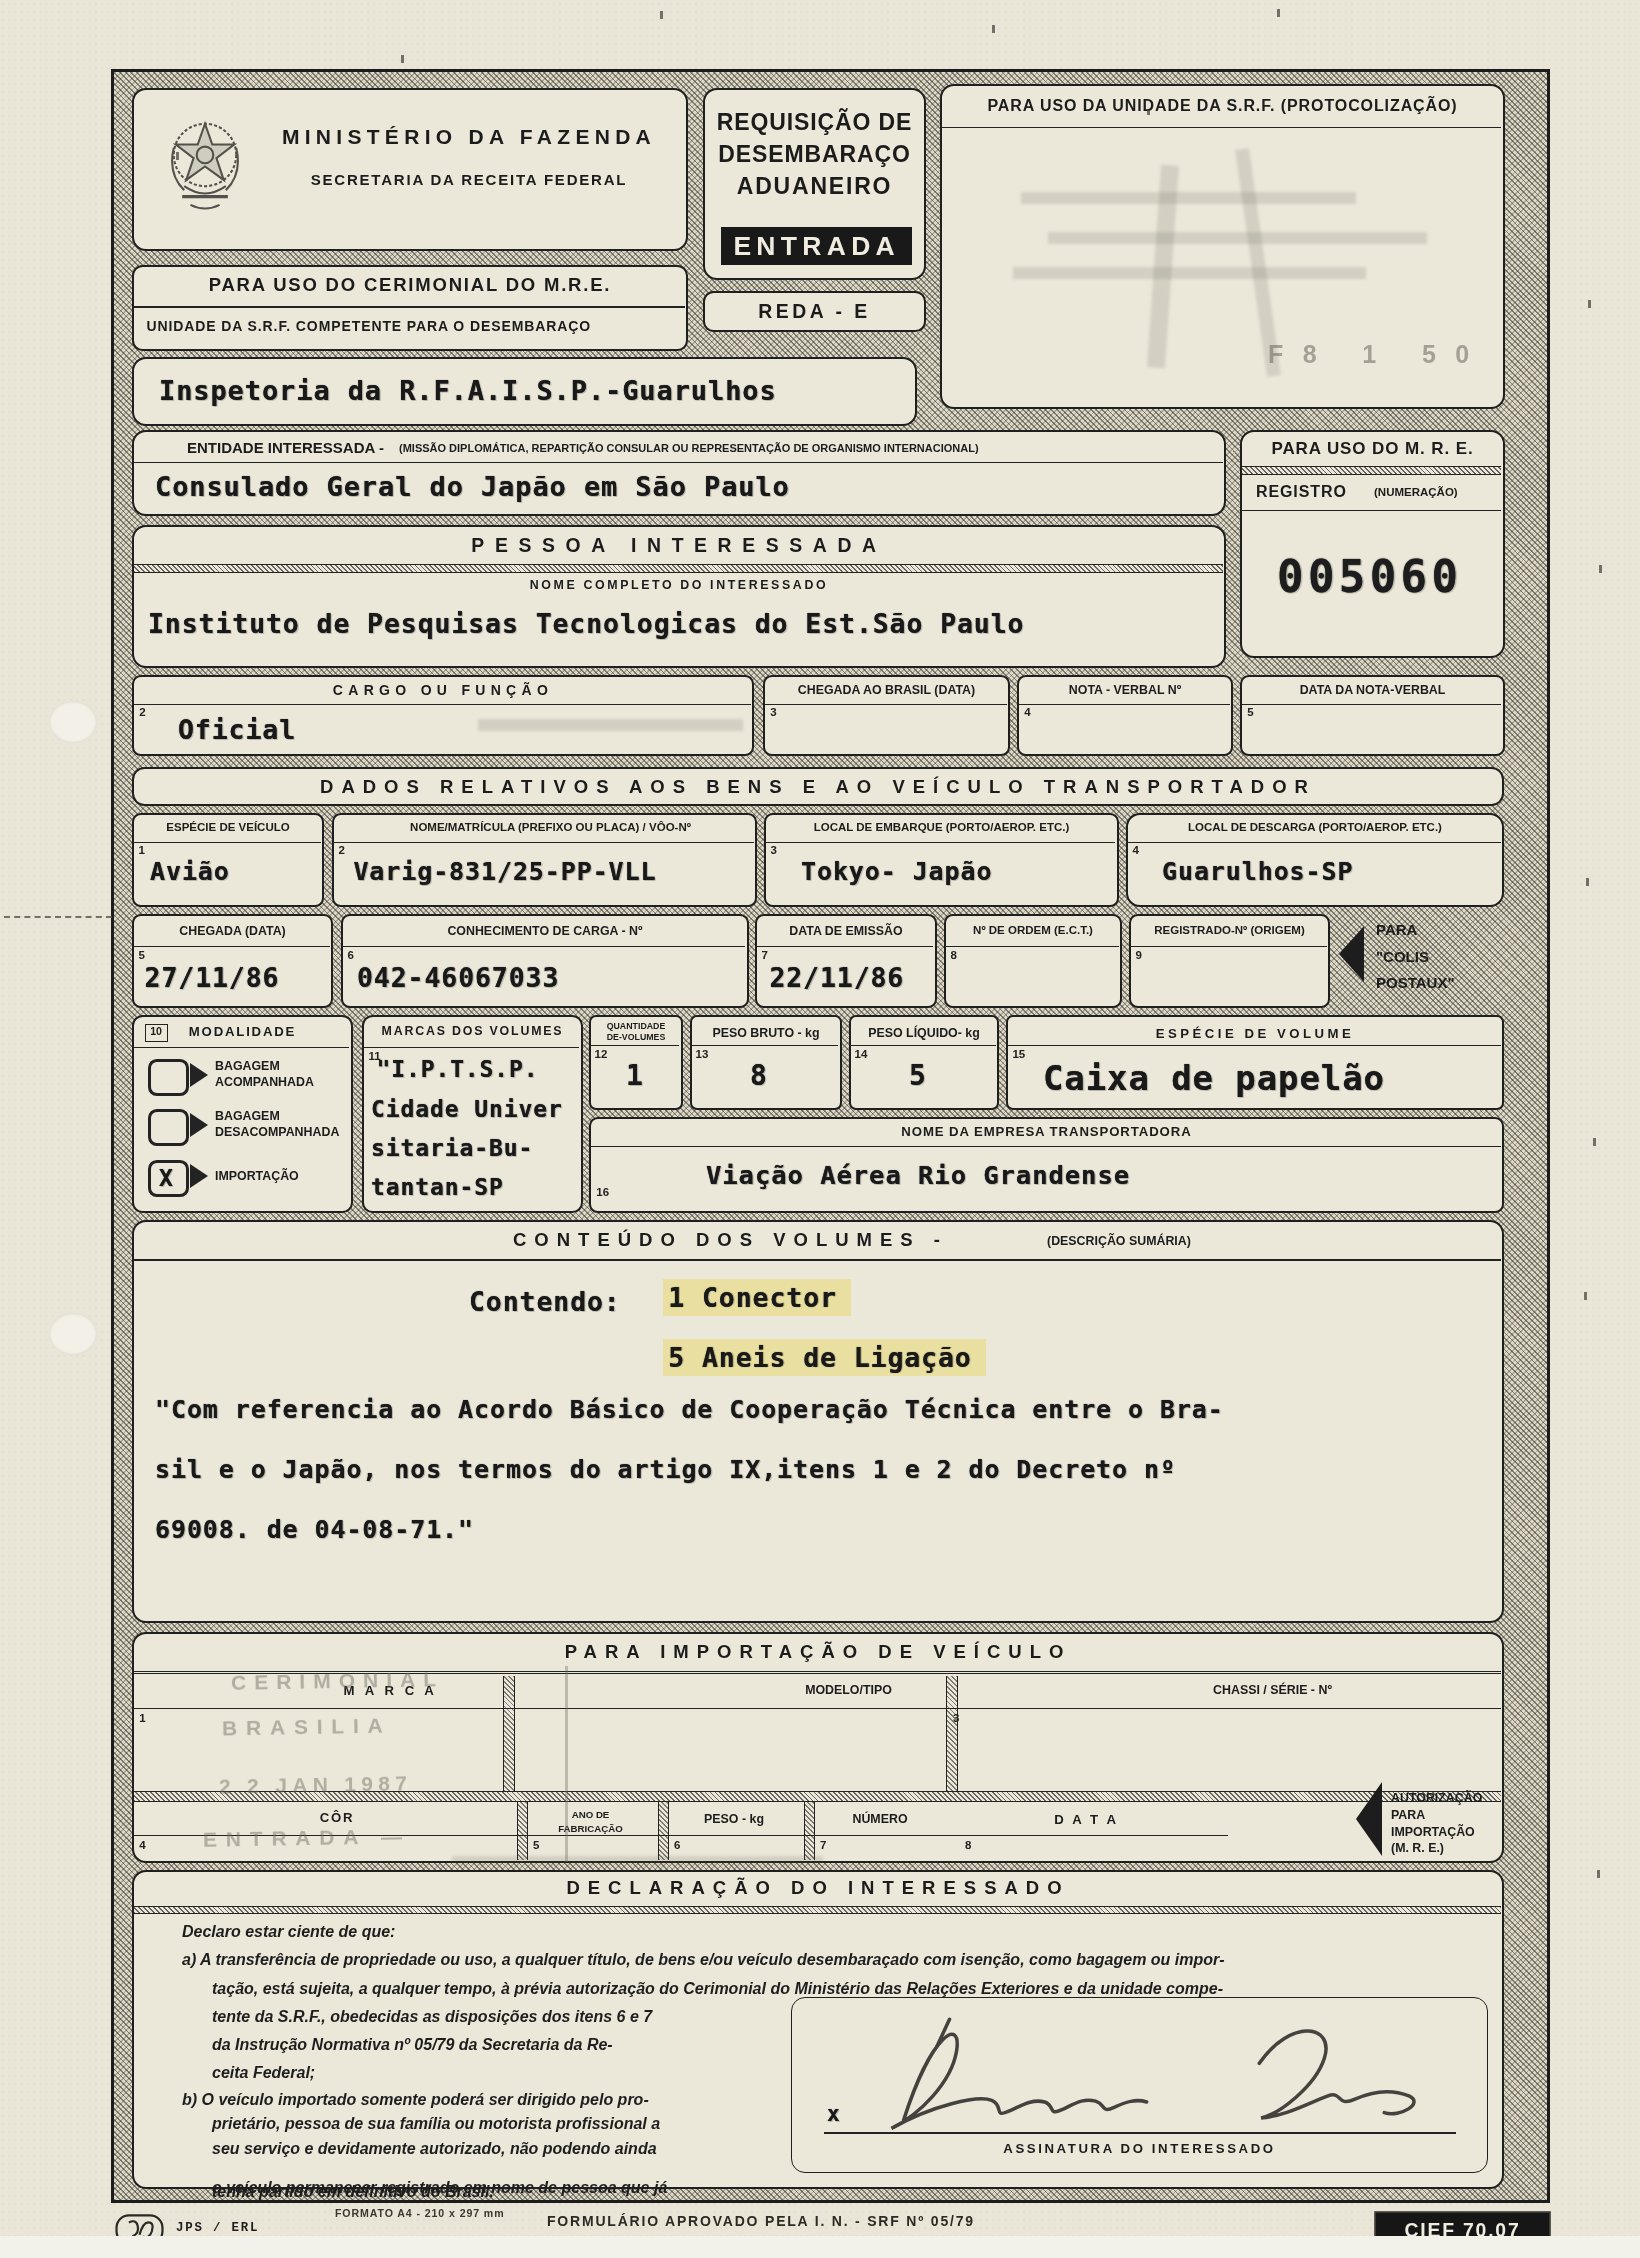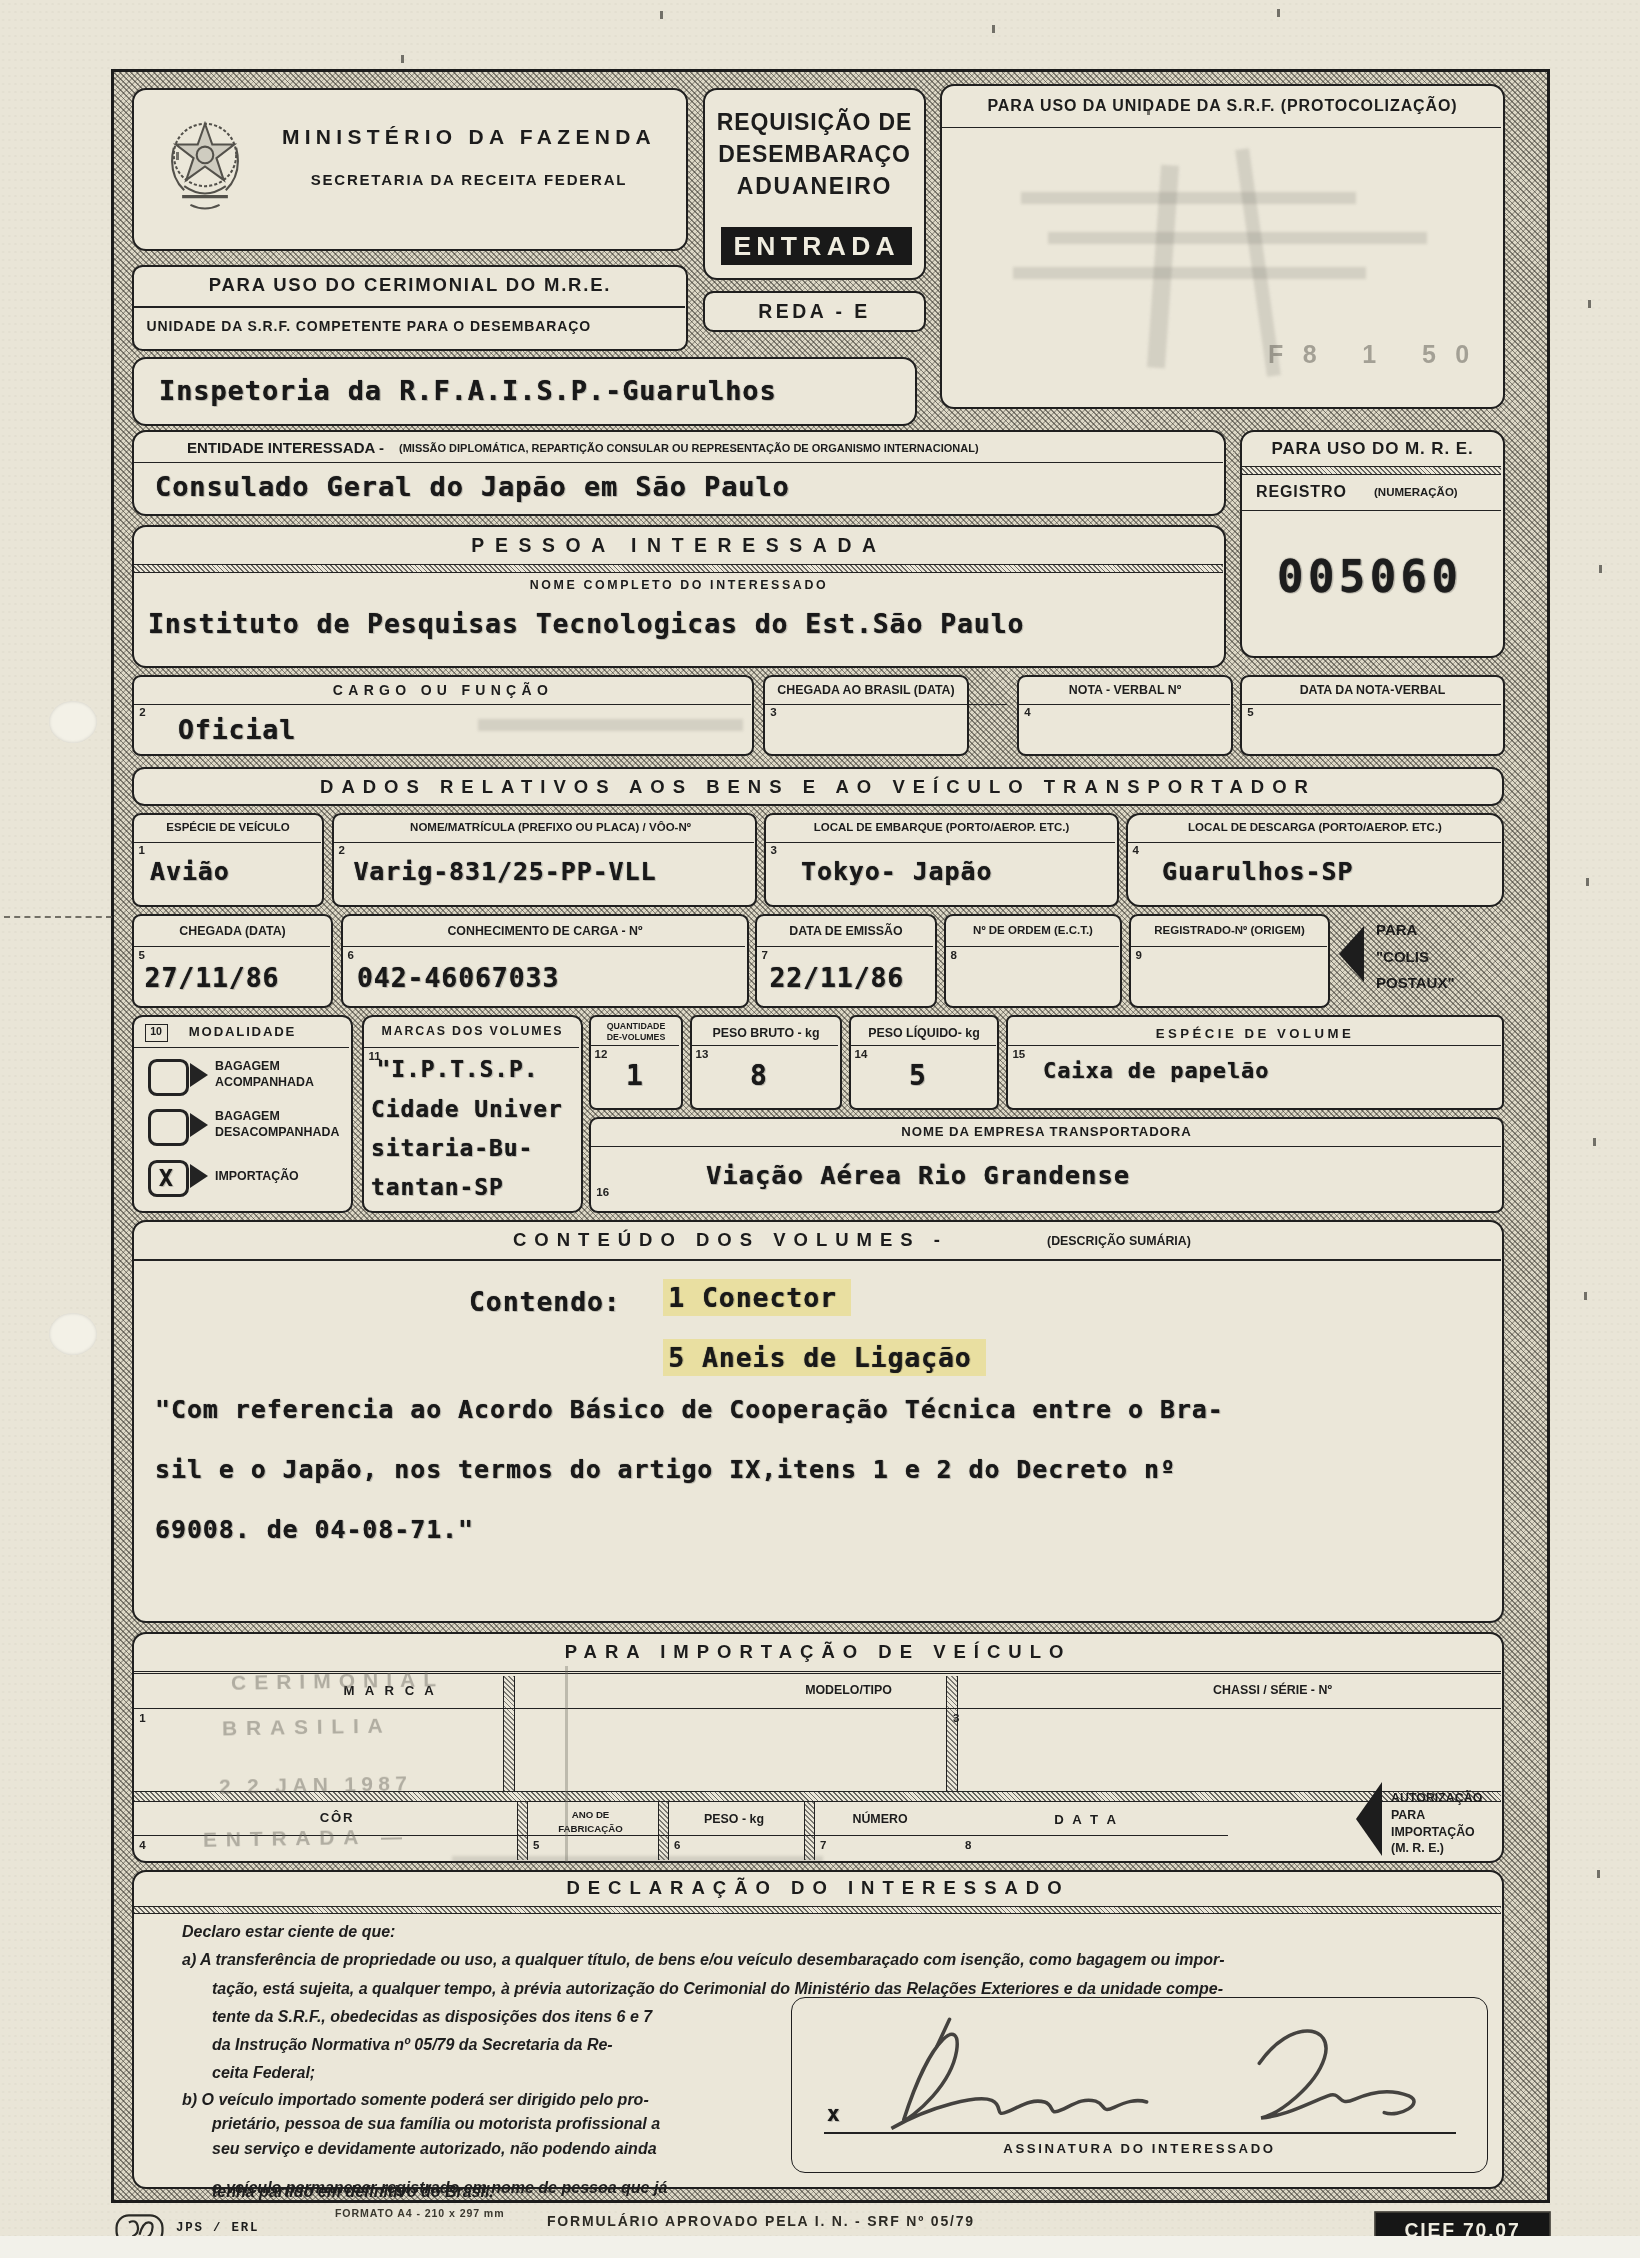--- a/index.html
+++ b/index.html
@@ -120,21 +120,21 @@
     <div class="typed" style="left:14px;top:81px;font-size:26.5px;">Instituto de Pesquisas Tecnologicas do Est.São Paulo</div>
   </div>
 
   <div class="box" style="left:132px;top:675px;width:622px;height:81px;border-radius:8.8px;">
     <div class="lbl cent" style="top:5.3px;font:700 14px 'Liberation Sans',sans-serif;letter-spacing:5.3px;">CARGO OU FUNÇÃO</div>
     <div class="dline" style="left:0;top:26.5px;width:617px;"></div>
     <div class="num" style="left:5.3px;top:29px;">2</div>
     <div class="typed" style="left:44px;top:37px;font-size:26.5px;">Oficial</div>
     <div class="smudge" style="left:344px;top:42px;width:265px;height:11.5px;"></div>
   </div>
-  <div class="box" style="left:763px;top:675px;width:206px;height:81px;border-radius:8.8px;">
+  <div class="box" style="left:763px;top:675px;width:247px;height:81px;border-radius:8.8px;">
     <div class="lbl cent" style="top:6.2px;font:700 12.4px 'Liberation Sans',sans-serif;">CHEGADA AO BRASIL  (DATA)</div>
     <div class="dline" style="left:0;top:26.5px;width:242px;"></div>
     <div class="num" style="left:5.3px;top:29px;">3</div>
   </div>
   <div class="box" style="left:1017px;top:675px;width:216px;height:81px;border-radius:8.8px;">
     <div class="lbl cent" style="top:6.2px;font:700 12.4px 'Liberation Sans',sans-serif;">NOTA - VERBAL    Nº</div>
     <div class="dline" style="left:0;top:26.5px;width:211px;"></div>
     <div class="num" style="left:5.3px;top:29px;">4</div>
   </div>
   <div class="box" style="left:1240px;top:675px;width:265px;height:81px;border-radius:8.8px;">
@@ -249,21 +249,21 @@
   <div class="box" style="left:849px;top:1015px;width:150px;height:95px;border-radius:7px;">
     <div class="lbl cent" style="top:8.8px;font:700 12.4px 'Liberation Sans',sans-serif;">PESO LÍQUIDO- kg</div>
     <div class="dline" style="left:0;top:28px;width:145px;"></div>
     <div class="num" style="left:3.5px;top:31px;">14</div>
     <div class="typed" style="left:58px;top:42px;font-size:28px;">5</div>
   </div>
   <div class="box" style="left:1006px;top:1015px;width:498px;height:95px;border-radius:7px;">
     <div class="lbl cent" style="top:8.8px;font:700 13.2px 'Liberation Sans',sans-serif;letter-spacing:3.5px;">ESPÉCIE  DE  VOLUME</div>
     <div class="dline" style="left:0;top:28px;width:493px;"></div>
     <div class="num" style="left:4.4px;top:31px;">15</div>
-    <div class="typed" style="left:35px;top:41px;font-size:22px;">Caixa de papelão</div>
+    <div class="typed" style="left:35px;top:41px;font-size:34px;">Caixa de papelão</div>
   </div>
 
   <div class="box" style="left:589px;top:1117px;width:915px;height:96px;border-radius:8.8px;">
     <div class="lbl cent" style="top:5.3px;font:700 13.2px 'Liberation Sans',sans-serif;letter-spacing:0.9px;">NOME DA EMPRESA TRANSPORTADORA</div>
     <div class="dline" style="left:0;top:26.5px;width:910px;"></div>
     <div class="num" style="left:5.3px;top:29px;margin-top:38px;">16</div>
     <div class="typed" style="left:115px;top:41px;font-size:25.6px;">Viação Aérea Rio Grandense</div>
   </div>
 
   <div class="box" style="left:132px;top:1220px;width:1372px;height:403px;">

